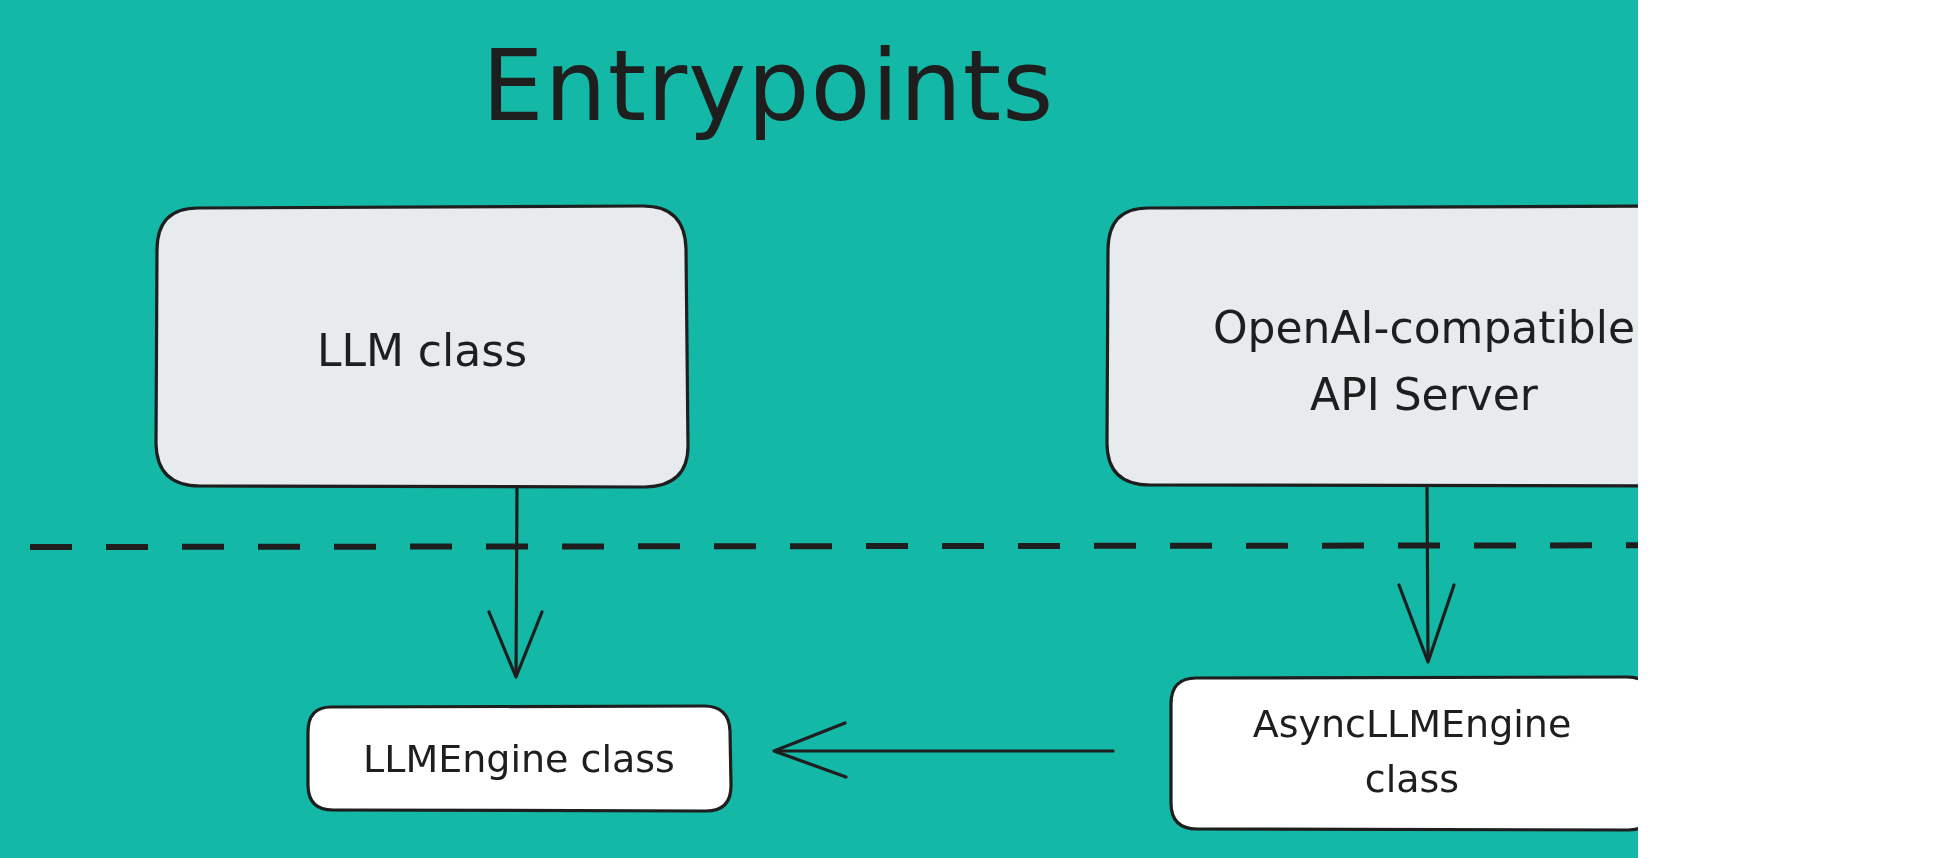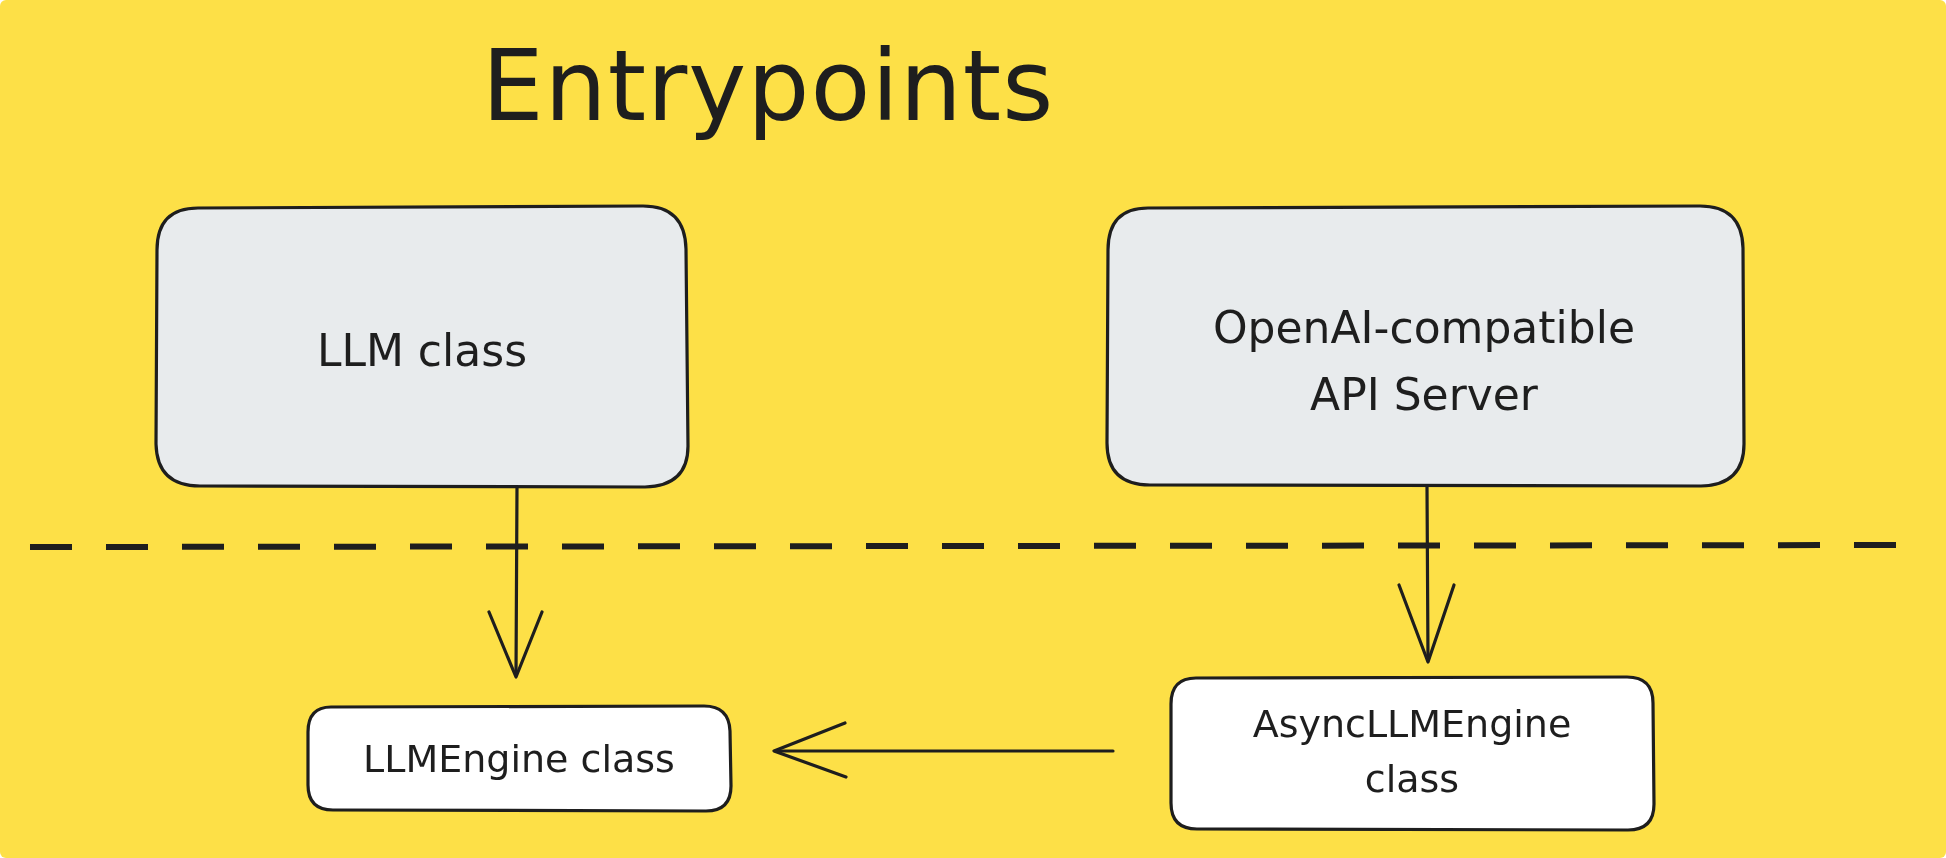--- a/index.html
+++ b/index.html
@@ -5,25 +5,24 @@
   html, body {
     margin: 0;
     padding: 0;
     background: #ffffff;
   }
   body {
     font-family: "Liberation Sans", sans-serif;
   }
   #canvas {
     position: relative;
-    width: 1946px;
+    width: 1638px;
     height: 858px;
-    background: #fde047;
+    background: #14b8a6;
     overflow: hidden;
-    border-radius: 6px;
   }
   #diagram-svg {
     position: absolute;
     left: 0;
     top: 0;
     width: 1946px;
     height: 858px;
   }
   .hand-text {
     font-family: "DejaVu Sans", sans-serif;

